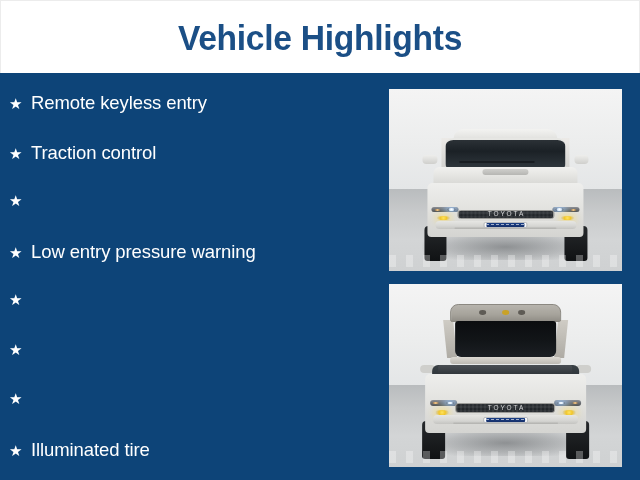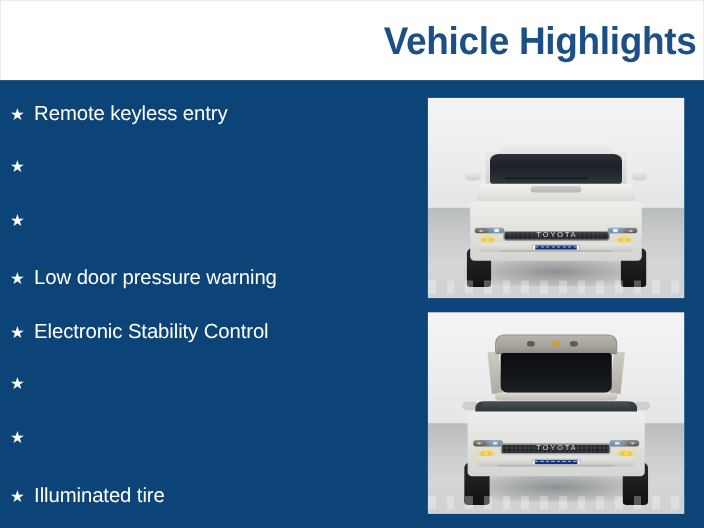--- a/index.html
+++ b/index.html
@@ -25,21 +25,21 @@
   #header {
     position: absolute;
     left: 0; top: 0;
     width: 640px;
     height: 73px;
     background: #ffffff;
     border: 1px solid #ececec;
     border-bottom: none;
     display: flex;
     align-items: center;
-    justify-content: flex-end;
+    justify-content: center;
   }
   #header-title {
     font-family: "Liberation Sans", sans-serif;
     font-size: 35px;
     font-weight: bold;
     color: #1b4f86;
     letter-spacing: -0.3px;
     line-height: 1;
     transform: scaleX(0.96);
     white-space: nowrap;
@@ -418,34 +418,34 @@
 
     <ul id="feature-list">
 
       <li class="feature-item">
         <span class="feature-star">★</span>
         <span class="feature-label">Remote keyless entry</span>
       </li>
 
       <li class="feature-item">
         <span class="feature-star">★</span>
-      </li>
-
-      <li class="feature-item">
-        <span class="feature-star">★</span>
-      </li>
-
-      <li class="feature-item">
-        <span class="feature-star">★</span>
-        <span class="feature-label">Low door pressure warning</span>
-      </li>
-
-      <li class="feature-item">
-        <span class="feature-star">★</span>
-        <span class="feature-label">Electronic Stability Control</span>
+        <span class="feature-label">Traction control</span>
+      </li>
+
+      <li class="feature-item">
+        <span class="feature-star">★</span>
+      </li>
+
+      <li class="feature-item">
+        <span class="feature-star">★</span>
+        <span class="feature-label">Low entry pressure warning</span>
+      </li>
+
+      <li class="feature-item">
+        <span class="feature-star">★</span>
       </li>
 
       <li class="feature-item">
         <span class="feature-star">★</span>
       </li>
 
       <li class="feature-item">
         <span class="feature-star">★</span>
       </li>
 

